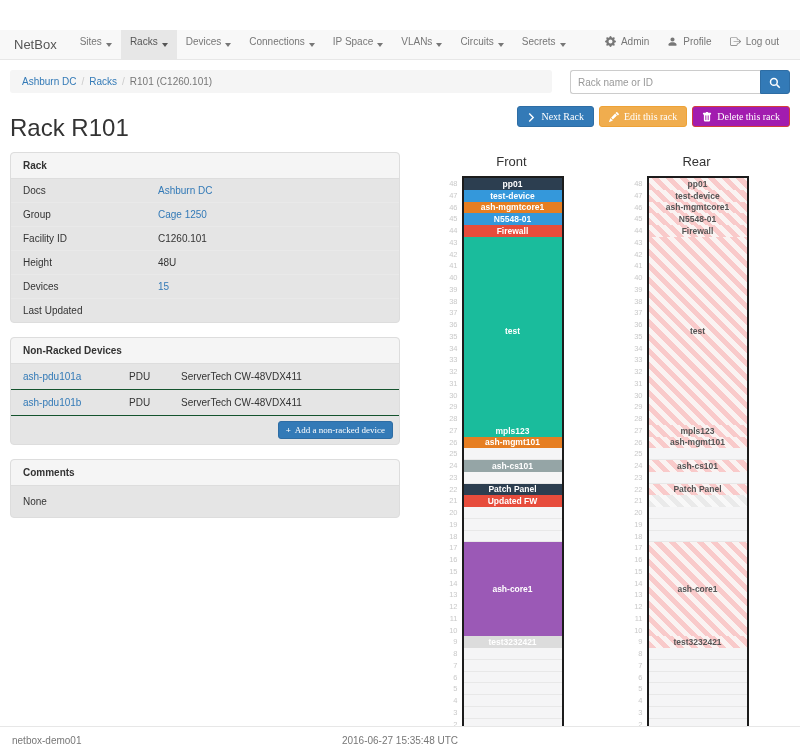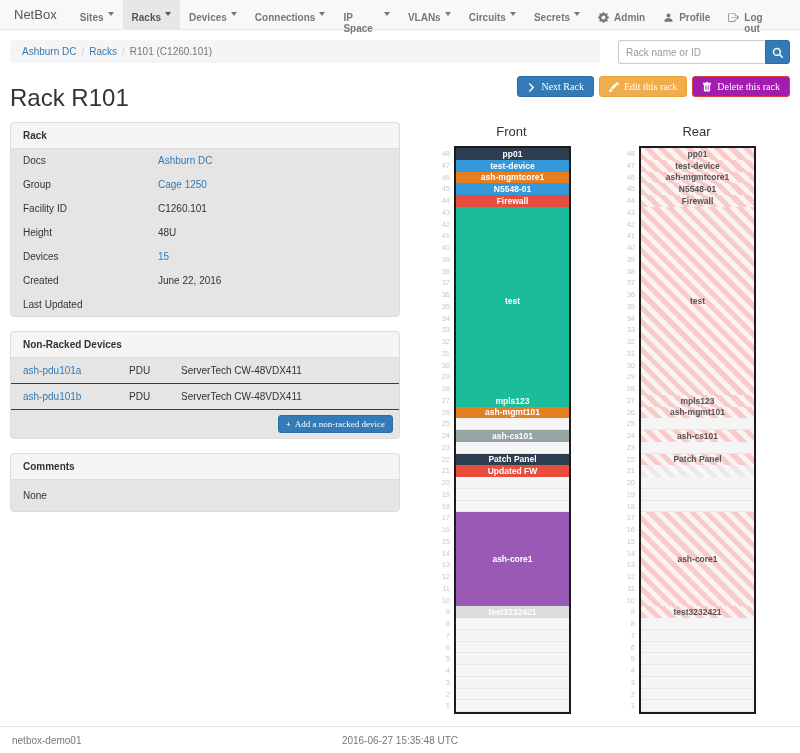--- a/index.html
+++ b/index.html
@@ -1,36 +1,36 @@
 <!DOCTYPE html>
 <html><head>
 <meta charset="utf-8">
 <style>
   * { box-sizing: border-box; margin: 0; padding: 0; }
   body { width: 800px; height: 753px; font-family: "Liberation Sans", sans-serif; font-size: 10px; color: #333; background: #fff; overflow: hidden; }
   a { text-decoration: none; }
   svg { display: inline-block; vertical-align: -2px; }
 
   
-  .navbar { height: 30px; background: #f8f8f8; border-bottom: 1px solid #e7e7e7; display: flex; align-items: stretch; padding: 0 12px; }
+  .navbar { height: 30px; background: #f8f8f8; border-bottom: 1px solid #e7e7e7; display: flex; align-items: stretch; padding: 0 12px; margin-top: 30px; }
   .brand { display: flex; align-items: center; font-size: 13px; color: #555; padding: 0 14px 0 2px; }
   .nav-items { display: flex; }
-  .nav-item { display: flex; align-items: flex-start; gap: 4px; padding: 12px 9px; color: #777; cursor: pointer; font-weight: bold; }
+  .nav-item { display: flex; align-items: flex-end; gap: 4px; padding: 12px 9px; color: #777; cursor: pointer; }
   .nav-item.active { background: #e7e7e7; color: #555; }
   .caret { display: inline-block; border-left: 3px solid transparent; border-right: 3px solid transparent; border-top: 4px solid currentColor; }
   .nav-right { margin-left: auto; display: flex; }
   .nav-right .nav-item { gap: 5px; }
 
   
   .toprow { display: flex; align-items: flex-start; padding: 10px 10px 0 10px; gap: 12px; }
   .breadcrumb { flex: 1; background: #f5f5f5; border-radius: 3px; padding: 6px 12px; color: #ccc; }
   .breadcrumb a { color: #337ab7; }
   .breadcrumb .sep { color: #ccc; padding: 0 5px; }
   .breadcrumb .current { color: #777; }
-  .search { display: flex; width: 172px; margin-left: 6px; }
+  .search { display: flex; width: 220px; margin-left: 6px; }
   .search input { flex: 1; height: 24px; border: 1px solid #ccc; border-right: none; border-radius: 3px 0 0 3px; padding: 0 7px; font-size: 10px; color: #555; font-family: inherit; }
   .search input::placeholder { color: #999; }
   .search button { width: 30px; height: 24px; background: #337ab7; border: 1px solid #2e6da4; border-radius: 0 3px 3px 0; cursor: pointer; }
 
   
   .titlerow { display: flex; align-items: flex-start; padding: 12px 10px 8px 10px; }
   h1.page-title { font-size: 24px; font-weight: 500; color: #333; margin-top: 8px; }
   .actions { margin-left: auto; display: flex; gap: 5px; }
   .btn { display: inline-flex; align-items: center; gap: 5px; color: #fff; font-size: 10px; padding: 4px 9px; border-radius: 3px; cursor: pointer; border: 1px solid transparent; font-family: Liberation Serif, serif; }
   .btn-primary { background: #337ab7; border-color: #2e6da4; }
@@ -58,21 +58,21 @@
   .add-row { display: flex; justify-content: flex-end; padding: 5px 6px; }
   .btn-xs { font-size: 9px; padding: 3px 7px; gap: 4px; }
   .panel-body { padding: 10px 12px; color: #333; }
 
   
   .rack-col { display: flex; flex-direction: column; align-items: center; }
   .rack-title { font-size: 13px; color: #333; margin: 2px 0 7px 18px; }
   .rack-wrap { display: flex; }
   .unit-numbers { display: flex; flex-direction: column; padding-top: 2px; margin-right: 4px; }
   .unit-numbers span { display: block; height: 11.75px; line-height: 11.75px; width: 16px; text-align: right; font-size: 7.5px; color: #c9c9c9; }
-  .rack-box { width: 117px; height: 568px; border: 2px solid #1c1c1c; display: flex; flex-direction: column; background: #fff; }
+  .rack-box { width: 102px; height: 568px; border: 2px solid #1c1c1c; display: flex; flex-direction: column; background: #fff; }
   .unit { width: 100%; flex: none; }
   .unit.empty { height: 11.75px; background: #f5f5f6; border-bottom: 1px solid #e8e8e8; }
   .unit.device { display: flex; align-items: center; justify-content: center; font-size: 8.5px; font-weight: bold; overflow: hidden; white-space: nowrap; }
   .unit.rear { font-weight: bold; color: #555; }
   .stripe-pink { background: repeating-linear-gradient(45deg, #f9caca 0 5px, #faf3f2 5px 10px); }
   .stripe-gray { background: repeating-linear-gradient(45deg, #eaeaea 0 5px, #f8f8f8 5px 10px); }
 
   
   .footer { position: absolute; left: 0; right: 0; bottom: 0; height: 27px; border-top: 1px solid #e7e7e7; background: #fff; display: flex; align-items: center; padding: 0 12px; color: #777; }
   .footer .f-left { width: 33%; }
@@ -196,24 +196,20 @@
             <div class="attr-label">Facility ID</div>
             <div class="attr-value">C1260.101</div>
           </div>
           <div class="attr-row">
             <div class="attr-label">Height</div>
             <div class="attr-value">48U</div>
           </div>
           <div class="attr-row">
             <div class="attr-label">Devices</div>
             <div class="attr-value"><a class="val-link" href="#">15</a></div>
-          </div>
-          <div class="attr-row">
-            <div class="attr-label">Created</div>
-            <div class="attr-value">June 22, 2016</div>
           </div>
           <div class="attr-row">
             <div class="attr-label">Last Updated</div>
           </div>
         </div>
     </div>
 
     <div class="panel">
       <div class="panel-heading">Non-Racked Devices</div>
       <div>

